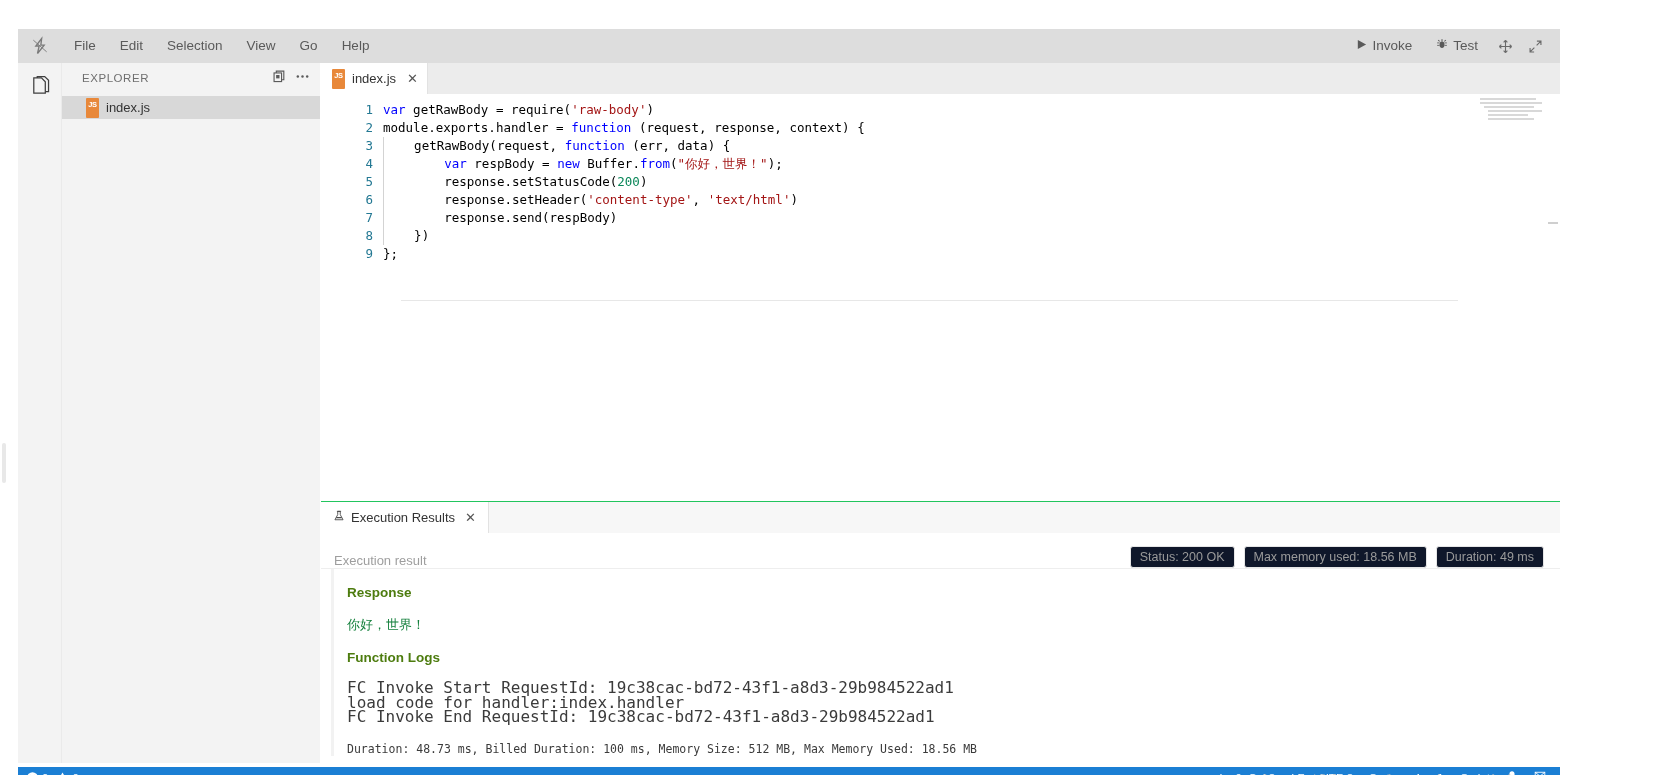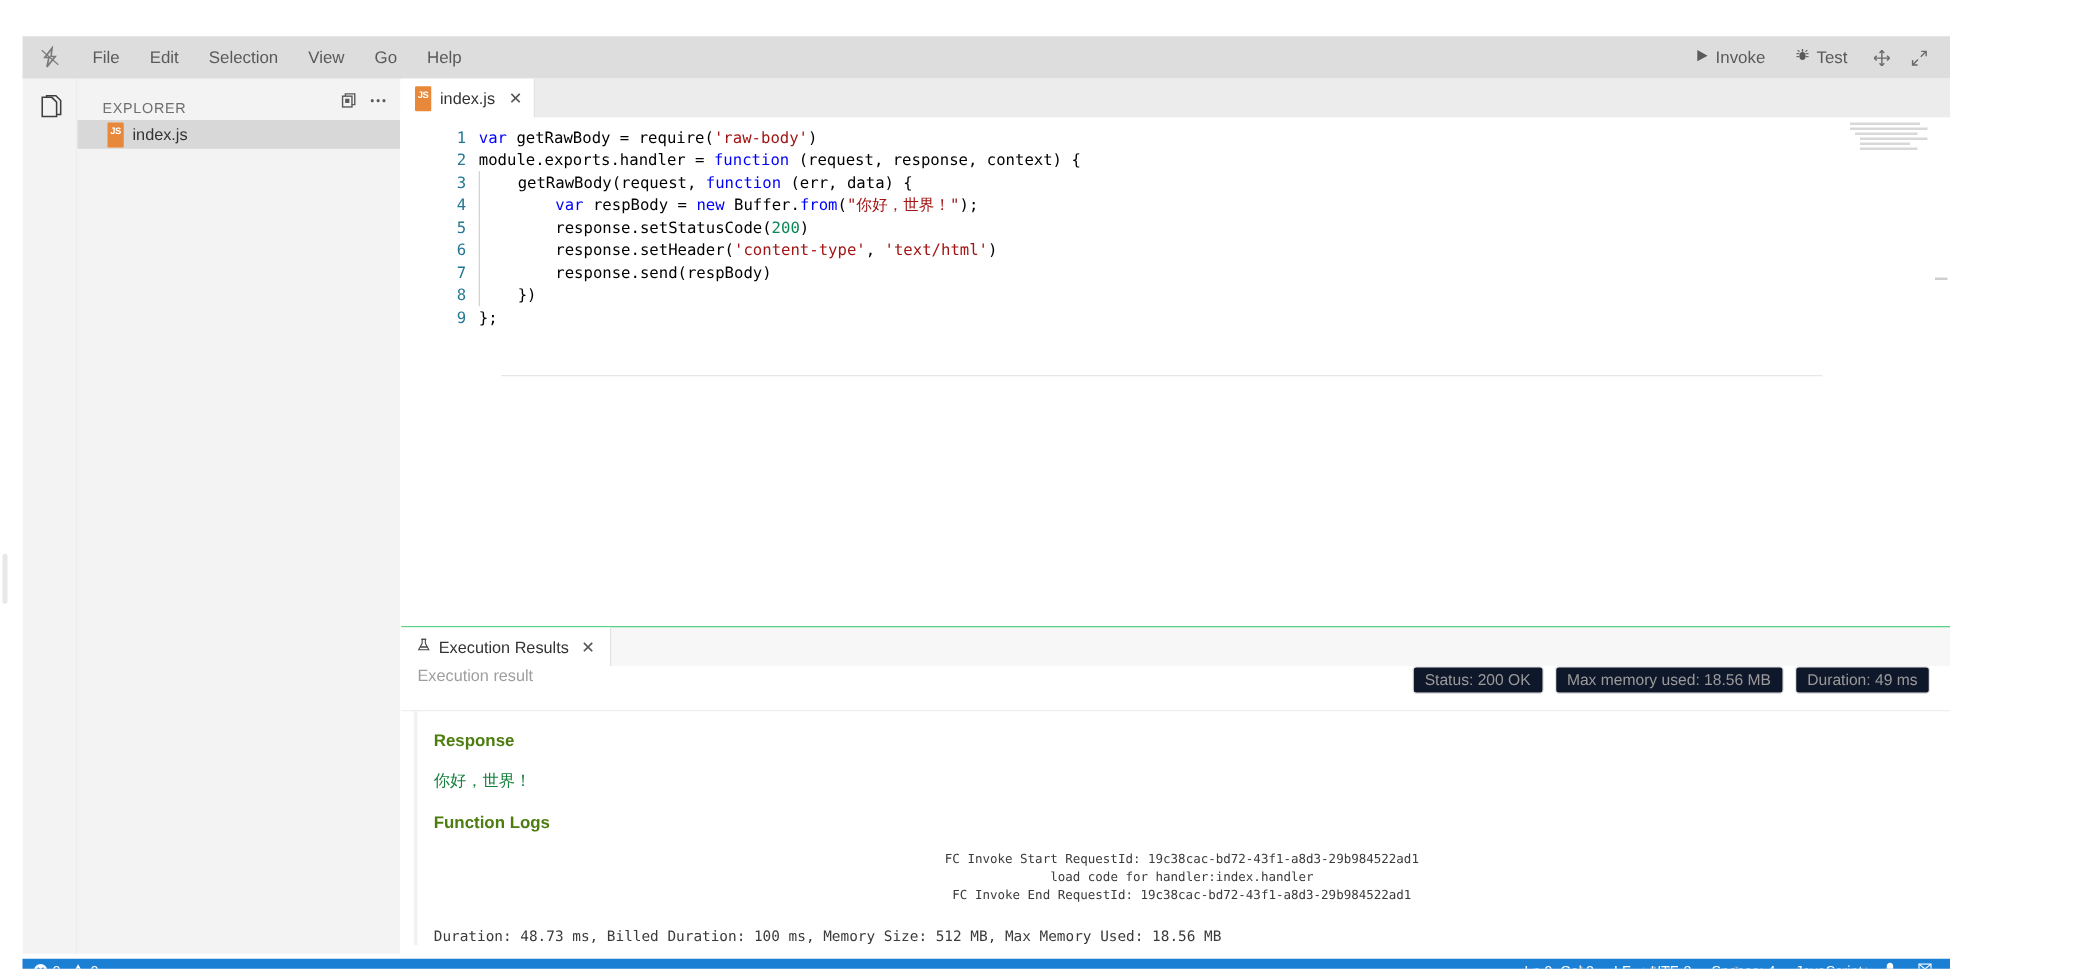--- a/index.html
+++ b/index.html
@@ -68,21 +68,21 @@
     color: #424242;
   }
 
   
   .sidebar {
     position: absolute; left: 44px; top: 38px;
     width: 258px; height: 700px;
     background: #f3f3f3;
   }
   .sidebar-header {
-    height: 30px; display: flex; align-items: flex-end;
+    height: 30px; display: flex; align-items: center;
     padding: 0 10px 0 20px;
   }
   .sidebar-title {
     font-size: 11.5px; letter-spacing: .55px;
     color: #6f6f6f; text-transform: uppercase;
     flex: 1;
   }
   .sidebar-header-actions { display: flex; align-items: center; gap: 8px; color: #5a5a5a; }
   .sidebar-list { margin-top: 3px; }
   .file-row {
@@ -177,43 +177,43 @@
     background: #ffffff;
     border-right: 1px solid #e2e2e2;
   }
   .panel-body {
     height: 231px; background: #ffffff;
     position: relative;
   }
   .result-header {
     height: 36px;
     border-bottom: 1px solid #eeeeee;
-    display: flex; align-items: flex-start;
+    display: flex; align-items: flex-end;
     padding: 0 16px 0 13px;
     background: #ffffff;
   }
   .result-header-title { font-size: 13px; color: #9e9e9e; flex: 1; }
   .badges { display: flex; gap: 9px; }
   .badge {
     font-size: 12.5px; color: #9a9a9a;
     border: 1px solid #e6e6e6; border-radius: 3px;
     padding: 3px 9px; background: #0f172a;
     white-space: nowrap;
   }
   .result-content {
     padding: 16px 16px 0 13px;
     border-left: 3px solid #f2f2f2;
     margin-left: 10px;
   }
   .result-h { font-size: 13.5px; font-weight: bold; color: #4d7c0f; }
   .result-p { font-size: 13px; color: #15803d; margin-top: 16px; }
   .logs {
     font-family: "DejaVu Sans Mono", monospace;
-    font-size: 10px; line-height: 14.5px;
-    color: #3b3b3b; margin-top: 16px; white-space: pre; text-align: center;
+    font-size: 16px; line-height: 14.5px;
+    color: #3b3b3b; margin-top: 16px; white-space: pre;
   }
   .logs-sum {
     font-family: "DejaVu Sans Mono", monospace;
     font-size: 11.5px; color: #3b3b3b;
     margin-top: 17px; white-space: pre;
   }
 
   
   .statusbar {
     position: absolute; left: 0; bottom: 11px;

